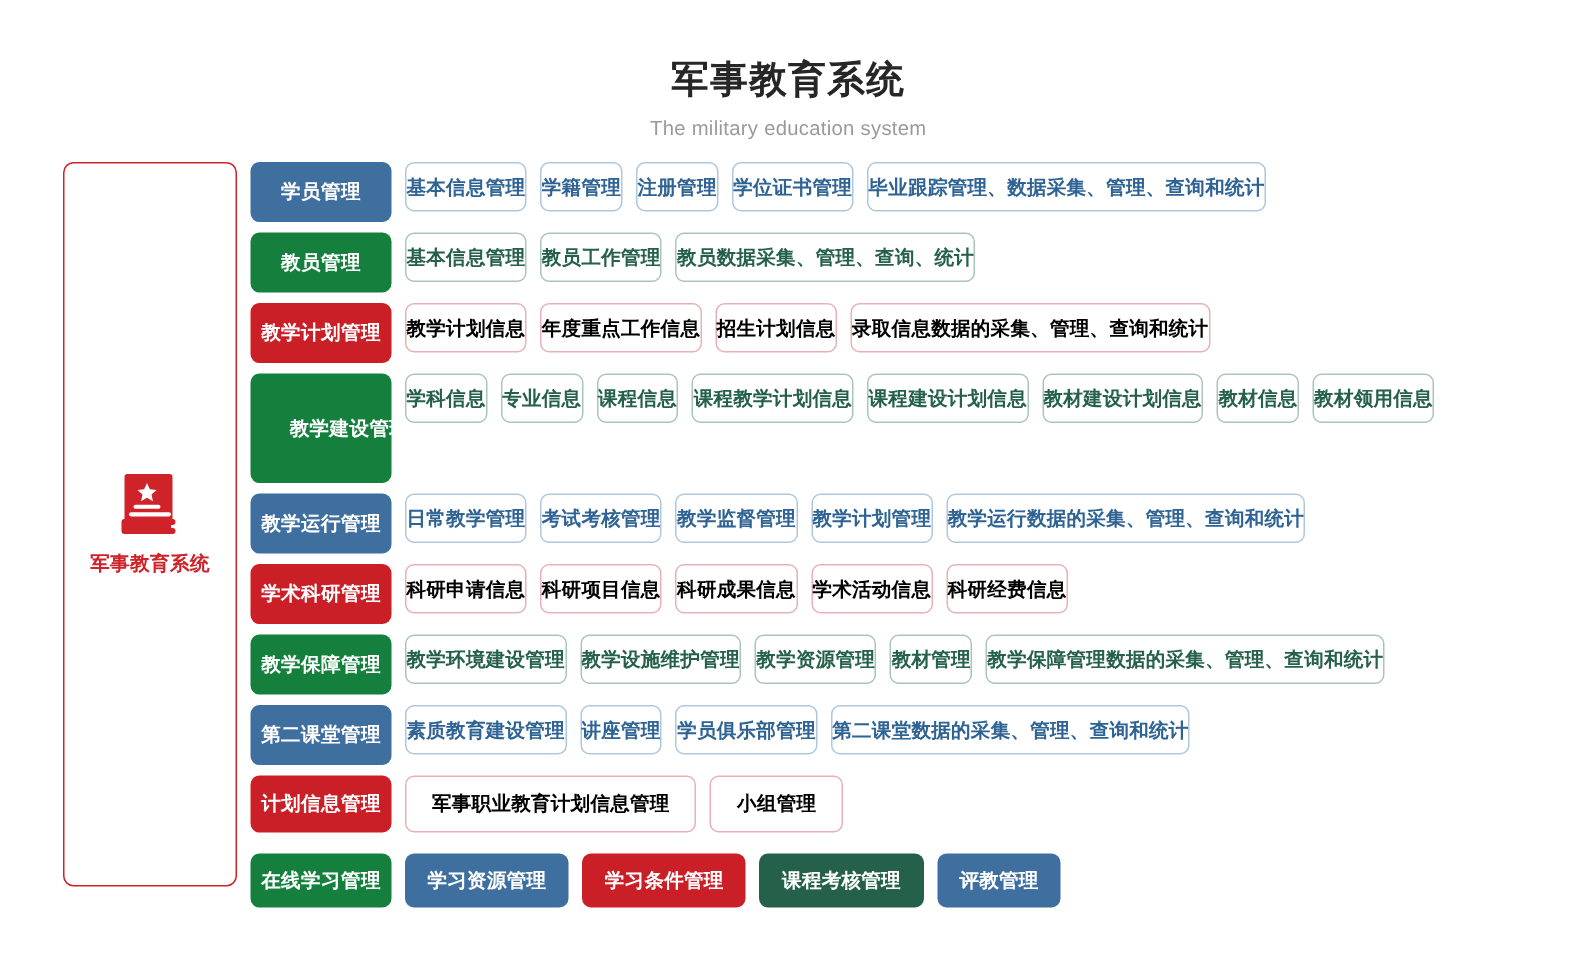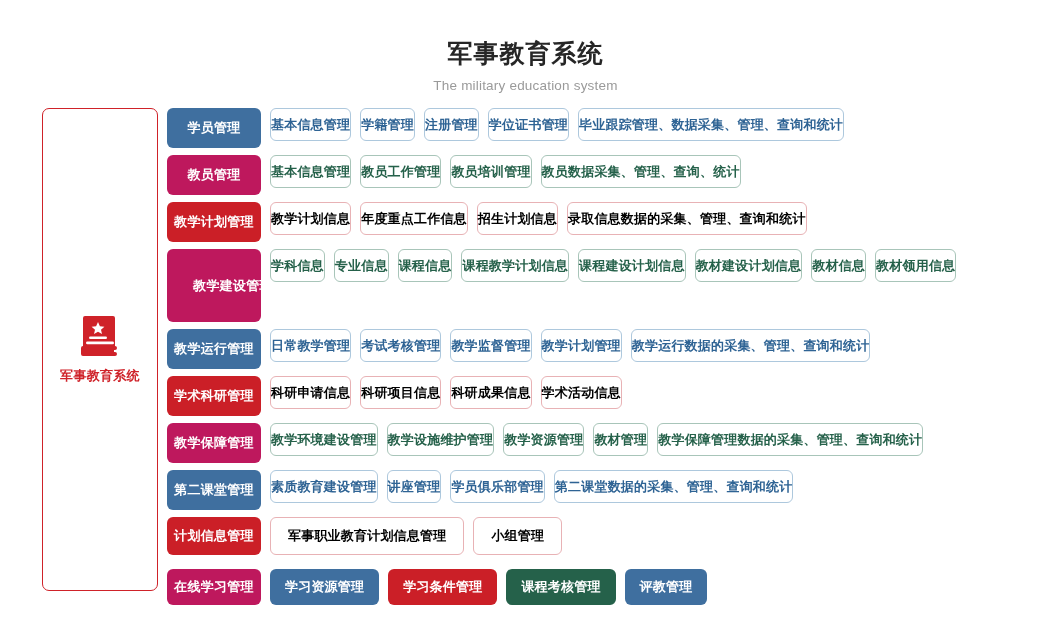--- a/index.html
+++ b/index.html
@@ -124,21 +124,21 @@
     justify-content: center;
     margin-right: 9px;
     margin-bottom: 7px;
     white-space: nowrap;
     box-sizing: border-box;
     letter-spacing: 0.2px;
   }
 
   
   .c-blue   { background: #3f6f9f; }
-  .c-green  { background: #be185d; }
+  .c-green  { background: #15803d; }
   .c-red    { background: #cb1f27; }
 
   .chip.v-blue  { border-color: #adc8dd; color: #2e6394; }
   .chip.v-green { border-color: #a8c5b9; color: #25614a; }
   .chip.v-red   { border-color: #e8b2b5; color: #000000; }
 
   
   .chip.filled { border: none; color: #fff; }
   .chip.filled.f-blue  { background: #3f6f9f; }
   .chip.filled.f-green { background: #25614a; }
@@ -190,21 +190,20 @@
           <div class="chip v-blue">注册管理</div>
           <div class="chip v-blue">学位证书管理</div>
           <div class="chip v-blue">毕业跟踪管理、数据采集、管理、查询和统计</div>
         </div>
       </div>
       <div class="row">
         <div class="row-label c-green">教员管理</div>
         <div class="row-items">
           <div class="chip v-green">基本信息管理</div>
           <div class="chip v-green">教员工作管理</div>
-          <div class="chip v-green">教员培训管理</div>
           <div class="chip v-green">教员数据采集、管理、查询、统计</div>
         </div>
       </div>
       <div class="row">
         <div class="row-label c-red">教学计划管理</div>
         <div class="row-items">
           <div class="chip v-red">教学计划信息</div>
           <div class="chip v-red">年度重点工作信息</div>
           <div class="chip v-red">招生计划信息</div>
           <div class="chip v-red">录取信息数据的采集、管理、查询和统计</div>
@@ -233,20 +232,21 @@
           <div class="chip v-blue">教学运行数据的采集、管理、查询和统计</div>
         </div>
       </div>
       <div class="row">
         <div class="row-label c-red">学术科研管理</div>
         <div class="row-items">
           <div class="chip v-red">科研申请信息</div>
           <div class="chip v-red">科研项目信息</div>
           <div class="chip v-red">科研成果信息</div>
           <div class="chip v-red">学术活动信息</div>
+          <div class="chip v-red">科研经费信息</div>
         </div>
       </div>
       <div class="row">
         <div class="row-label c-green">教学保障管理</div>
         <div class="row-items">
           <div class="chip v-green">教学环境建设管理</div>
           <div class="chip v-green">教学设施维护管理</div>
           <div class="chip v-green">教学资源管理</div>
           <div class="chip v-green">教材管理</div>
           <div class="chip v-green">教学保障管理数据的采集、管理、查询和统计</div>

